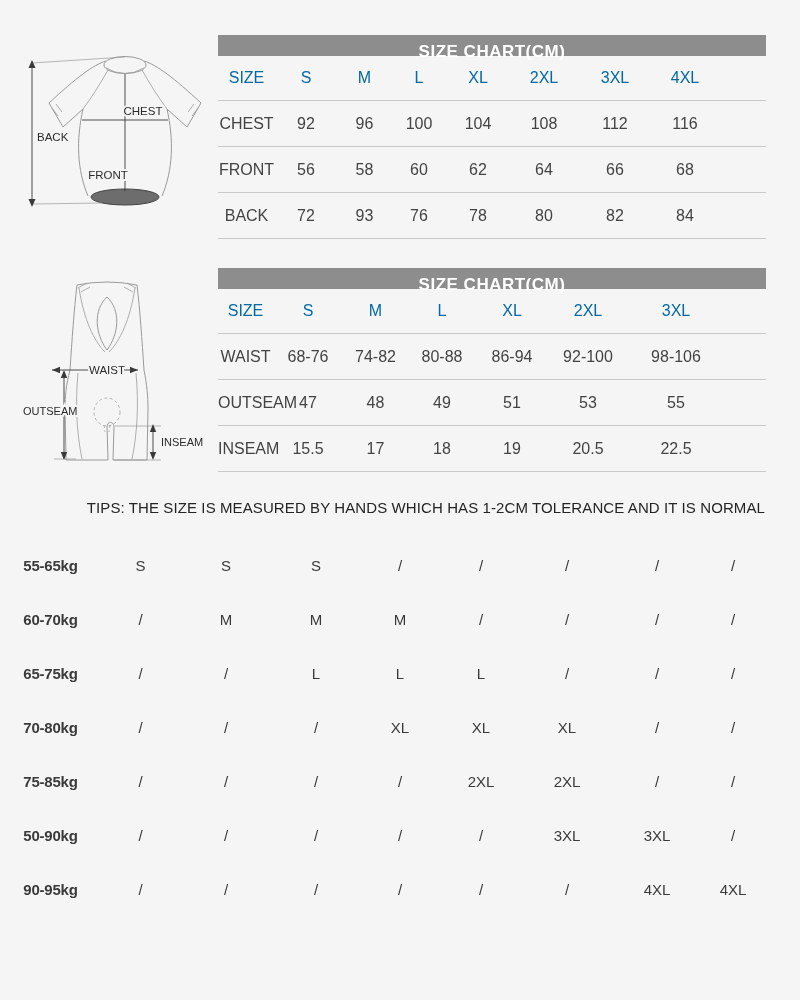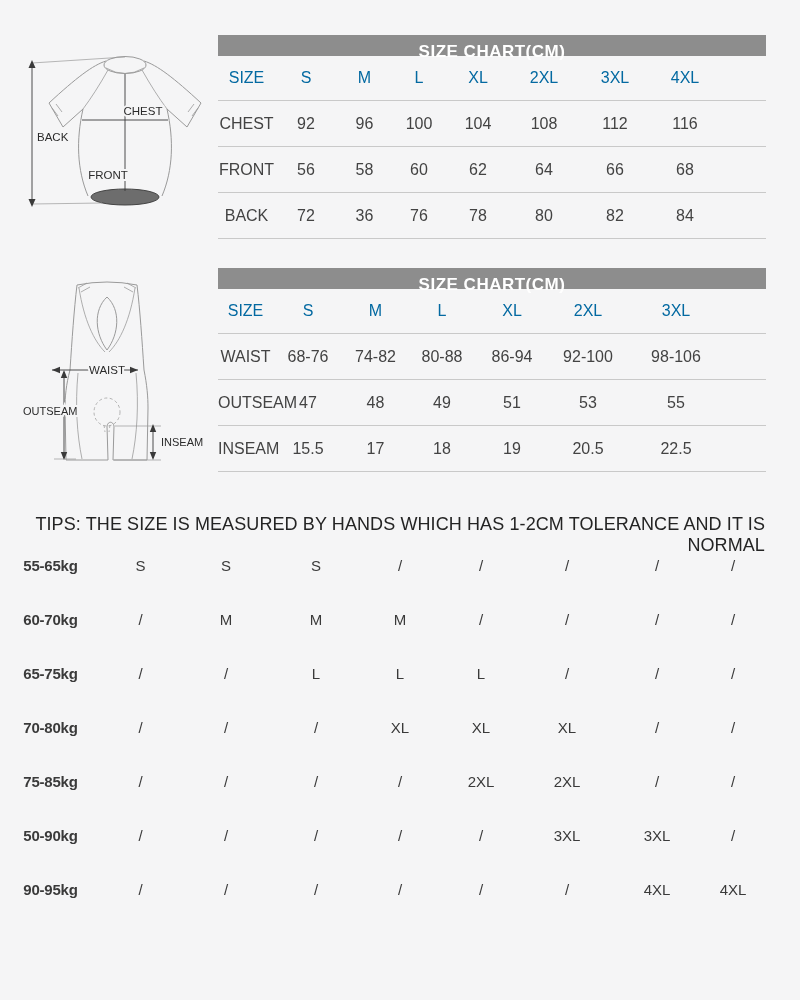--- a/index.html
+++ b/index.html
@@ -35,22 +35,22 @@
   .weight-grid .c8 { padding-right:36px; }
   .weight-grid .thead-row { height:32px; }
   .weight-grid .tdata-row { height:54px; }
   .weight-grid .thead-row .tcell { font-weight:bold; font-size:16px; color:#2a2a2a; letter-spacing:-0.2px; }
   .weight-grid .thead-row .c1 { font-size:18px; }
   .weight-grid .thead-row .c0 { color:#e8121a; font-size:13px; text-align:center; }
   .weight-grid .tdata-row .c0 { font-weight:bold; font-size:15px; color:#252525; letter-spacing:-0.2px; }
   .weight-grid .tdata-row .tcell { font-size:15px; color:#3a3a3a; }
 
   .tips-measure {
-    position:absolute; top:514px; left:0; right:35px;
-    text-align:right; font-size:18px; color:#242424; letter-spacing:0.1px;padding-left:24px;
+    position:absolute; top:499px; left:0; right:35px;
+    text-align:right; font-size:15px; color:#242424; letter-spacing:0.1px;padding-left:24px;
   }
   .tips-order {
     position:absolute; top:948px; right:36px;
     font-size:15px; color:#3c3c3c;
   }
   .tips-order .hl { color:#e8121a; }
 
   .diagram { position:absolute; }
   #jersey-diagram { left:18px; top:48px; }
   #bib-diagram { left:20px; top:275px; }
@@ -123,21 +123,21 @@
           <div class="tcell c2">58</div>
           <div class="tcell c3">60</div>
           <div class="tcell c4">62</div>
           <div class="tcell c5">64</div>
           <div class="tcell c6">66</div>
           <div class="tcell c7">68</div>
         </div>
         <div class="trow tdata-row">
           <div class="tcell c0">BACK</div>
           <div class="tcell c1">72</div>
-          <div class="tcell c2">36</div>
+          <div class="tcell c2">93</div>
           <div class="tcell c3">76</div>
           <div class="tcell c4">78</div>
           <div class="tcell c5">80</div>
           <div class="tcell c6">82</div>
           <div class="tcell c7">84</div>
         </div>
       </div>
   </section>
 
   <svg id="bib-diagram" class="diagram" width="195" height="195" viewBox="0 0 195 195">

